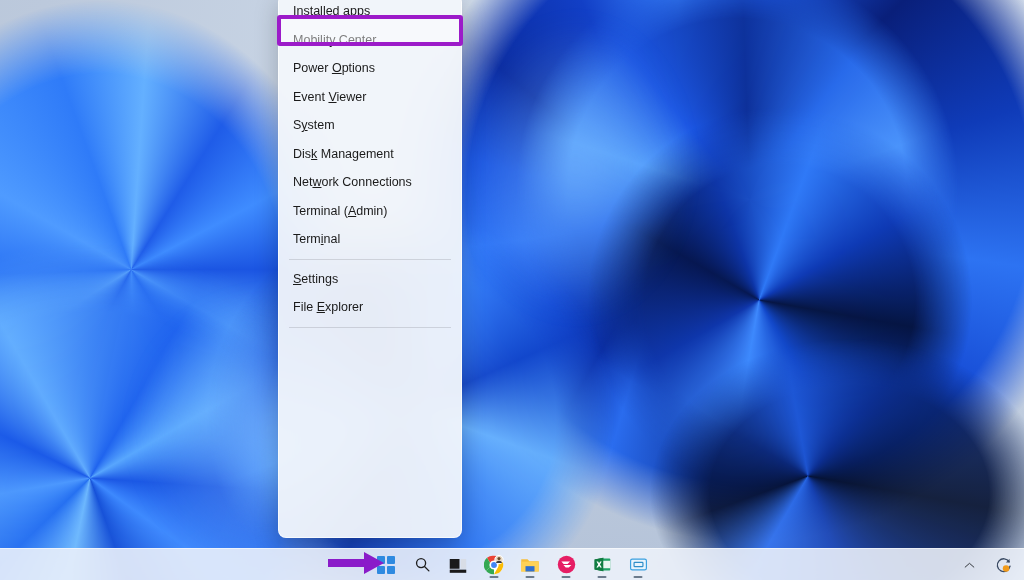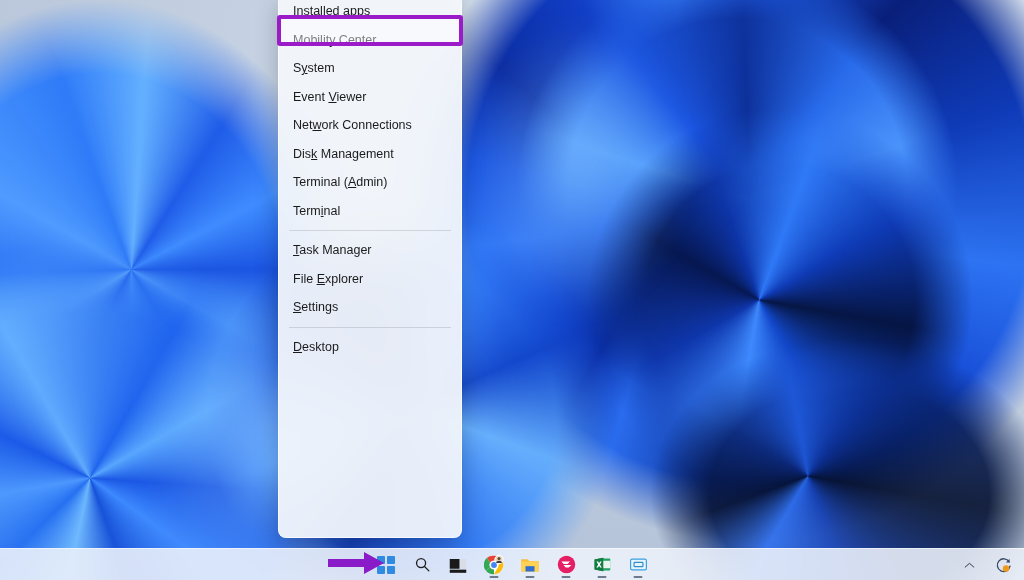--- a/index.html
+++ b/index.html
@@ -194,51 +194,48 @@
 </div>
 
 <div id="winx-menu">
     <div class="menu-item">
       <span class="label">Installed a<u>p</u>ps</span>
     </div>
     <div class="menu-item">
       <span class="label">Mo<u>b</u>ility Center</span>
     </div>
     <div class="menu-item">
+      <span class="label">Power <u>O</u>ptions</span>
+    </div>
+    <div class="menu-item">
+      <span class="label">Event <u>V</u>iewer</span>
+    </div>
+    <div class="menu-item">
       <span class="label">S<u>y</u>stem</span>
     </div>
     <div class="menu-item">
-      <span class="label">Event <u>V</u>iewer</span>
+      <span class="label">Dis<u>k</u> Management</span>
     </div>
     <div class="menu-item">
       <span class="label">Net<u>w</u>ork Connections</span>
     </div>
     <div class="menu-item">
-      <span class="label">Dis<u>k</u> Management</span>
-    </div>
-    <div class="menu-item">
       <span class="label">Terminal (<u>A</u>dmin)</span>
     </div>
     <div class="menu-item">
       <span class="label">Term<u>i</u>nal</span>
     </div>
     <div class="menu-sep"></div>
     <div class="menu-item">
-      <span class="label"><u>T</u>ask Manager</span>
+      <span class="label"><u>S</u>ettings</span>
     </div>
     <div class="menu-item">
       <span class="label">File <u>E</u>xplorer</span>
     </div>
-    <div class="menu-item">
-      <span class="label"><u>S</u>ettings</span>
-    </div>
     <div class="menu-sep"></div>
-    <div class="menu-item">
-      <span class="label"><u>D</u>esktop</span>
-    </div>
   </div>
 
 <div id="highlight-box" style="border-color: rgb(156, 27, 201);"></div>
 
 <div id="taskbar">
   <div id="taskbar-center">
       <div class="tb-btn" title="Start">
         <div class="winlogo">
           <span></span>
           <span></span>

